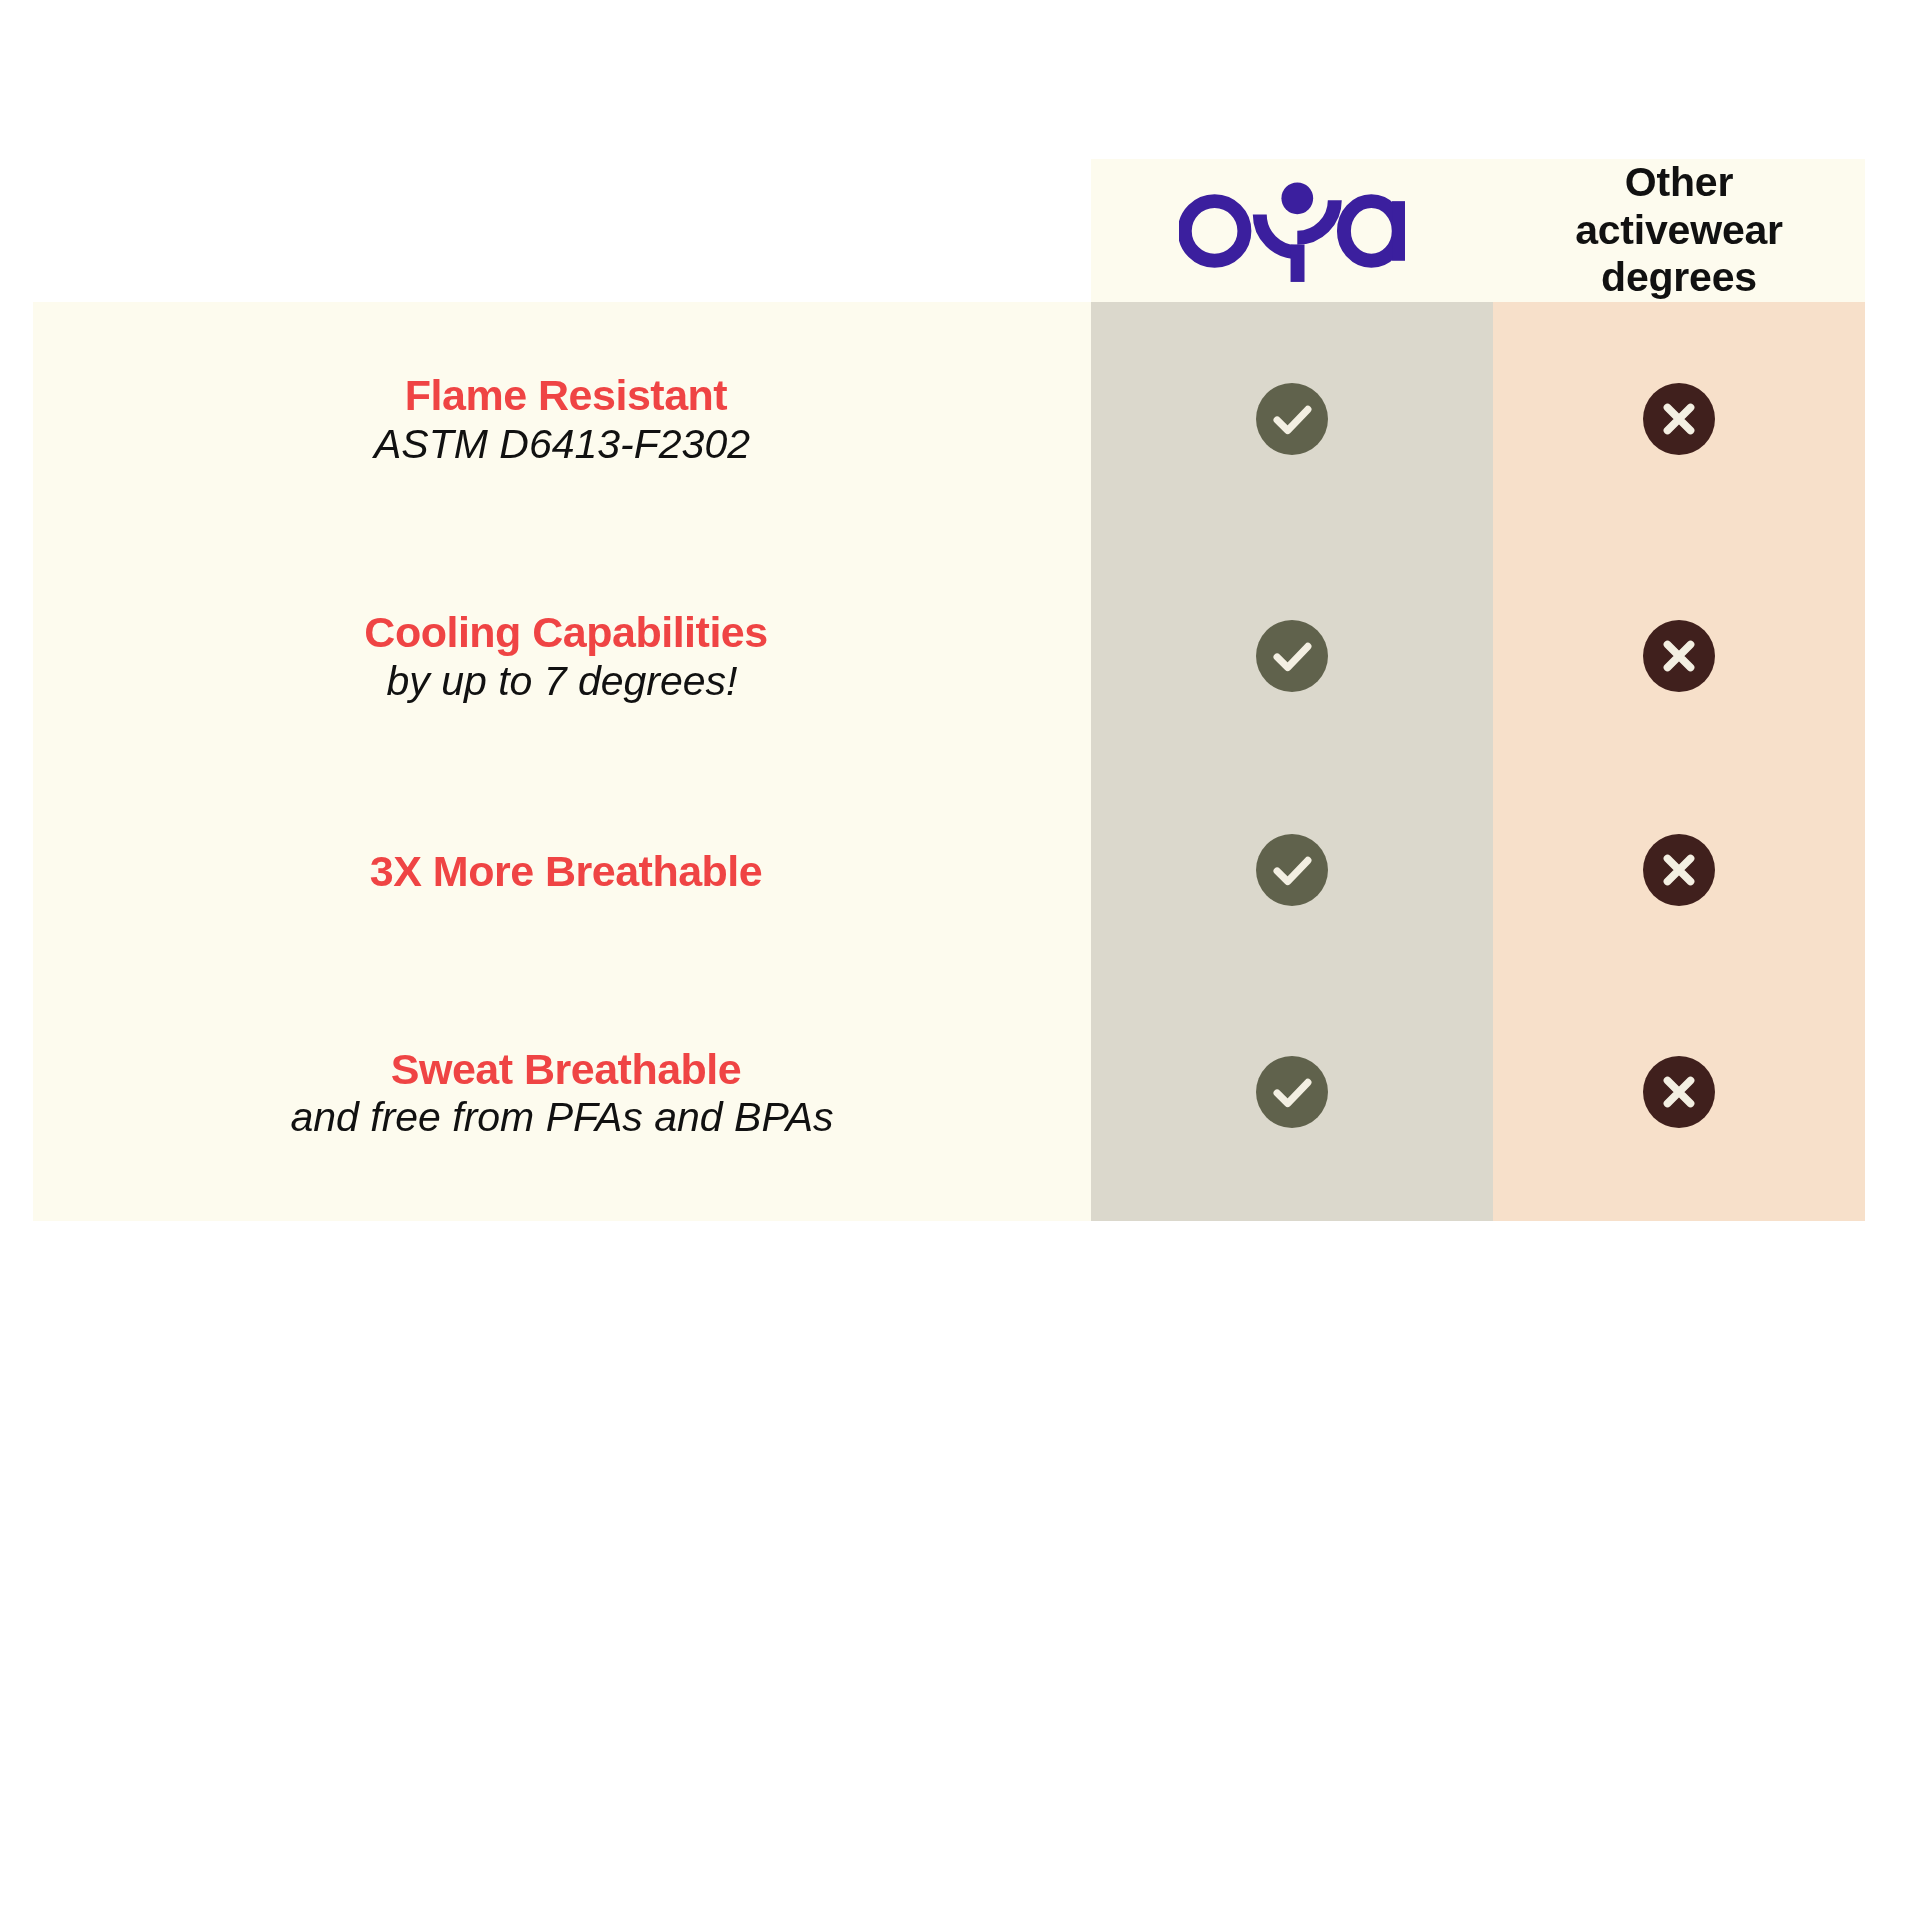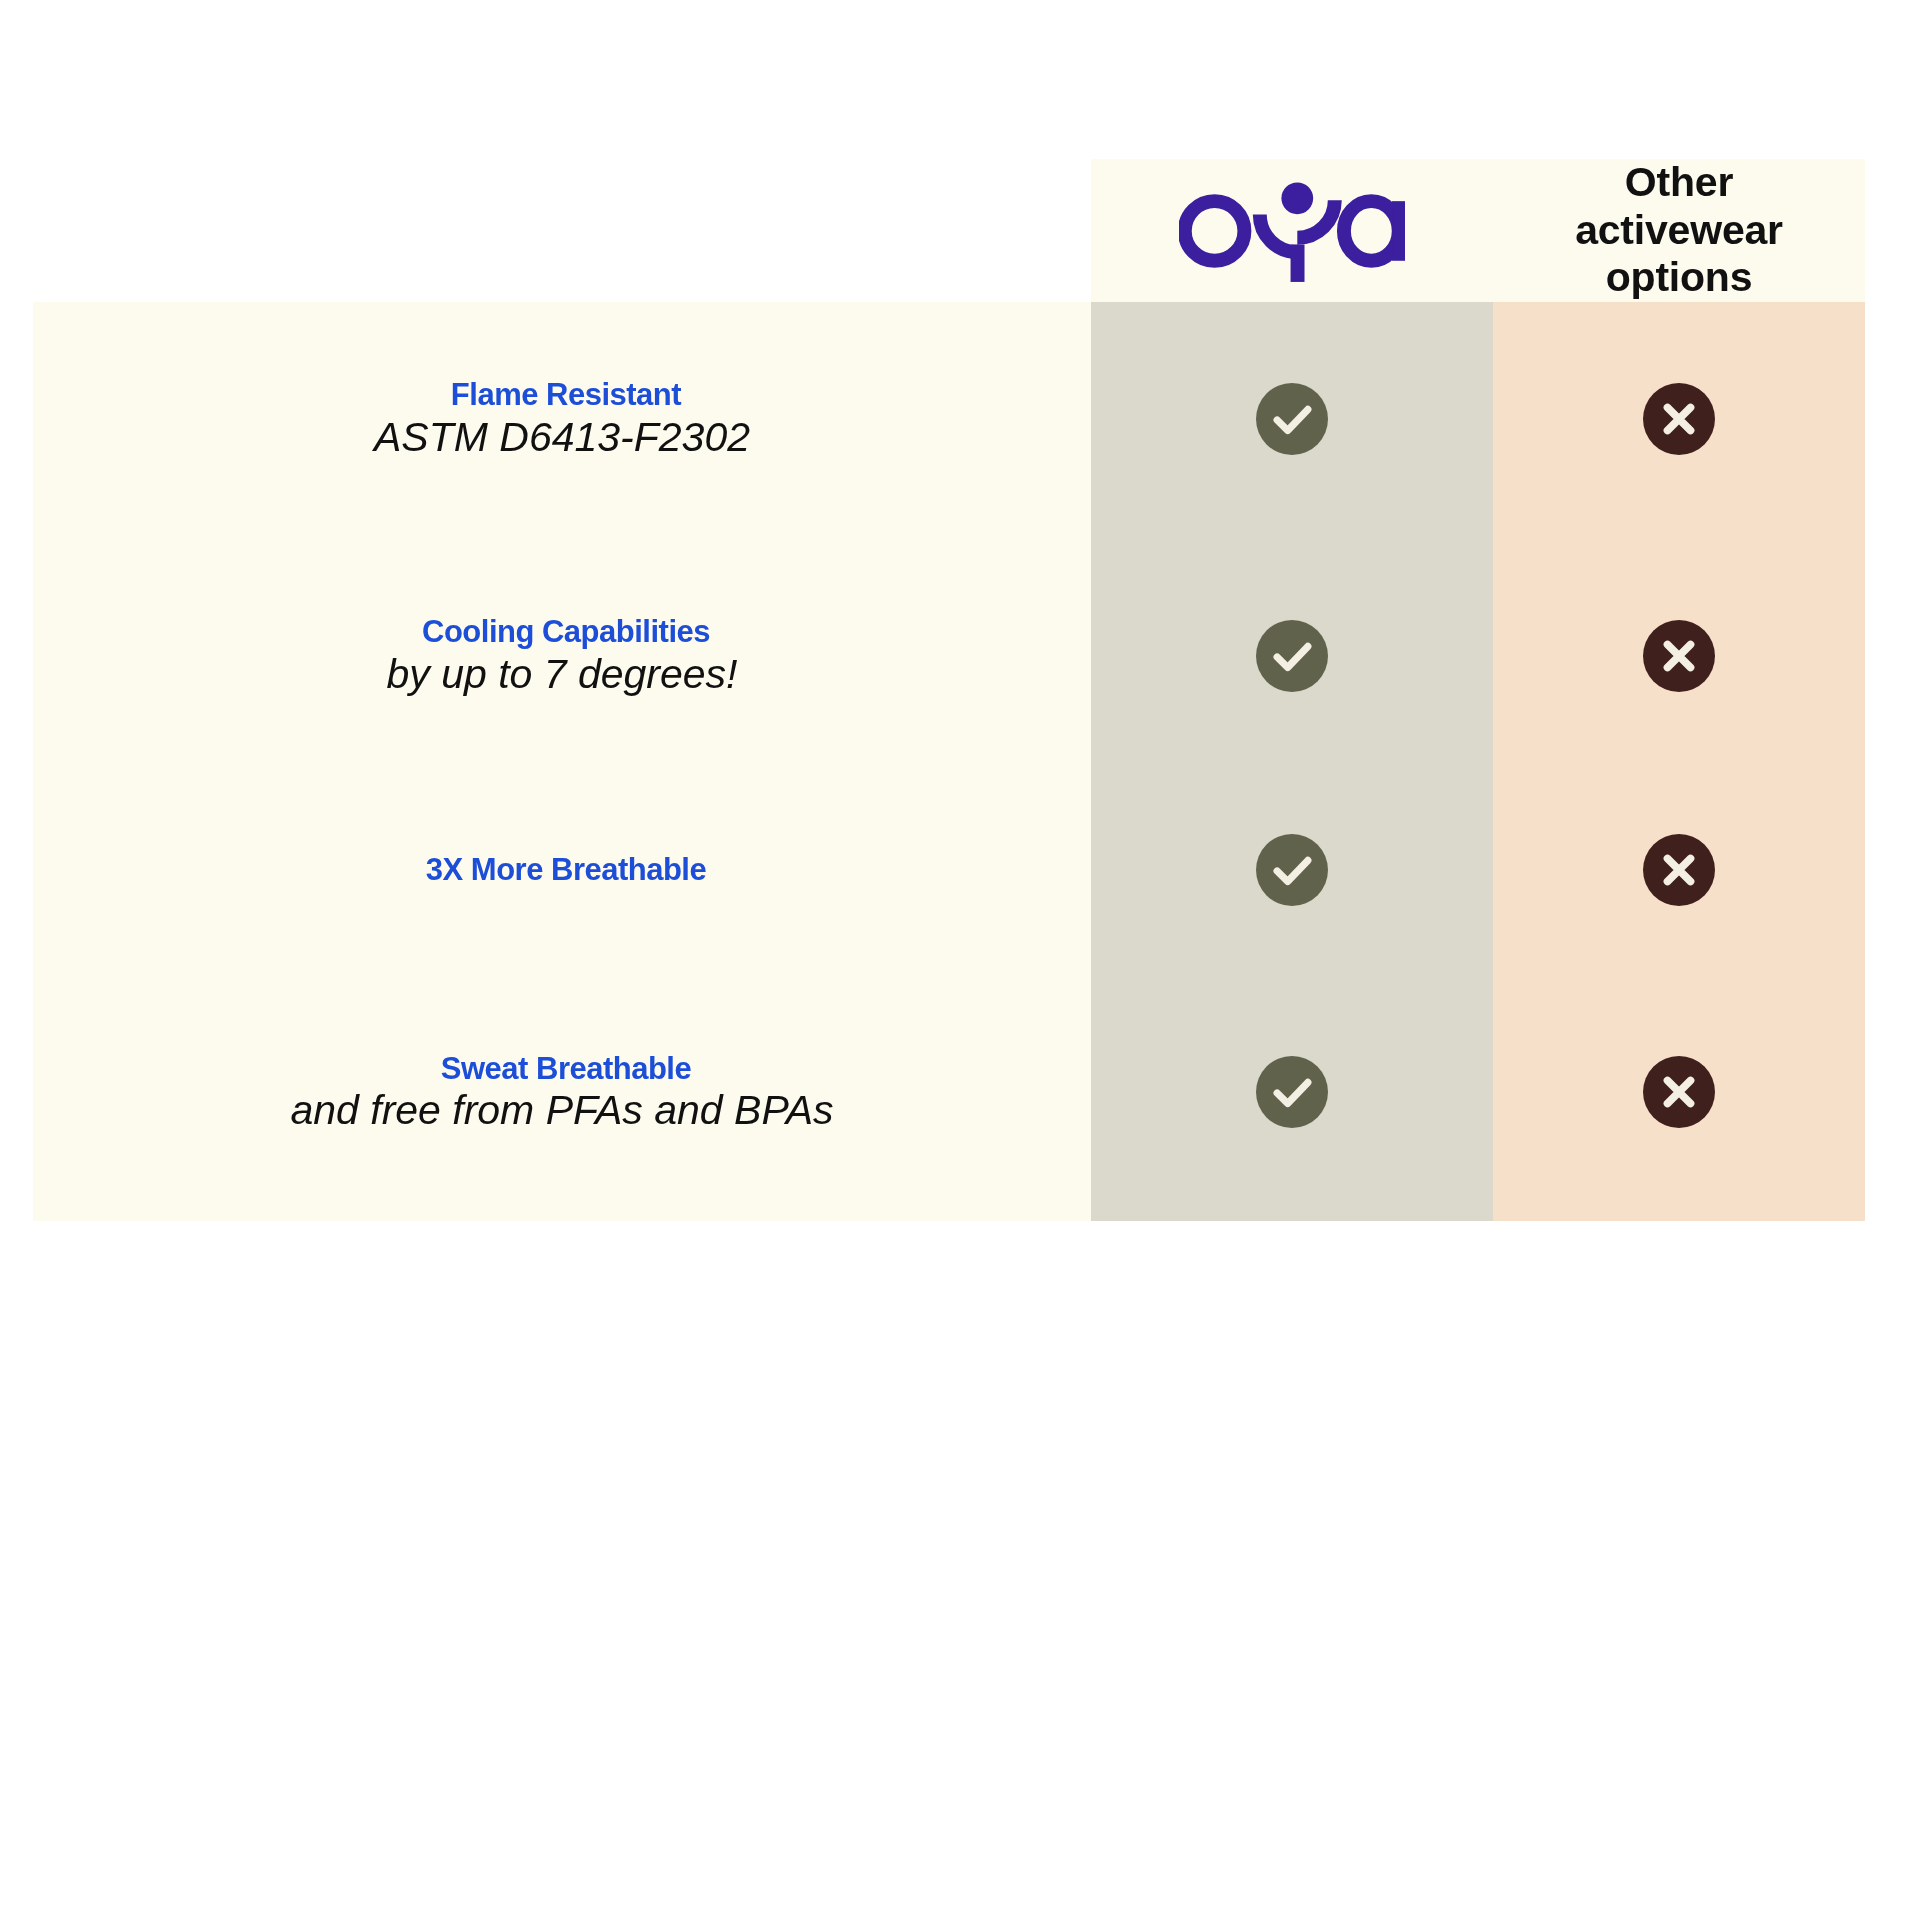--- a/index.html
+++ b/index.html
@@ -85,23 +85,23 @@
     border: 4.3px solid #000000;
     text-align: center;
   }
   .other-cell {
     background: #F7E0CA;
     border: 4.3px solid #000000;
     text-align: center;
   }
 
   .feat-title {
-    font-size: 31px;
+    font-size: 43px;
     font-weight: 700;
-    color: #1d4ed8;
+    color: #ef4444;
     letter-spacing: -0.5px;
     line-height: 1.12;
     white-space: nowrap;
     padding-left: 8px;
   }
   .feat-sub {
     font-size: 41px;
     font-style: italic;
     font-weight: 400;
     color: #111111;
@@ -164,21 +164,21 @@
 
               <rect x="443" y="50" width="29" height="124" fill="#3B1F9E"></rect>
             </svg>
           </div>
         </th>
 
         <th class="hdr-cell">
           <div class="hdr-text">
             <div>Other</div>
             <div>activewear</div>
-            <div>options</div>
+            <div>degrees</div>
           </div>
         </th>
       </tr>
     </thead>
 
     <tbody>
 
       <tr class="r0">
         <td class="feature-cell">
           <div class="feat-title">Flame Resistant</div>

